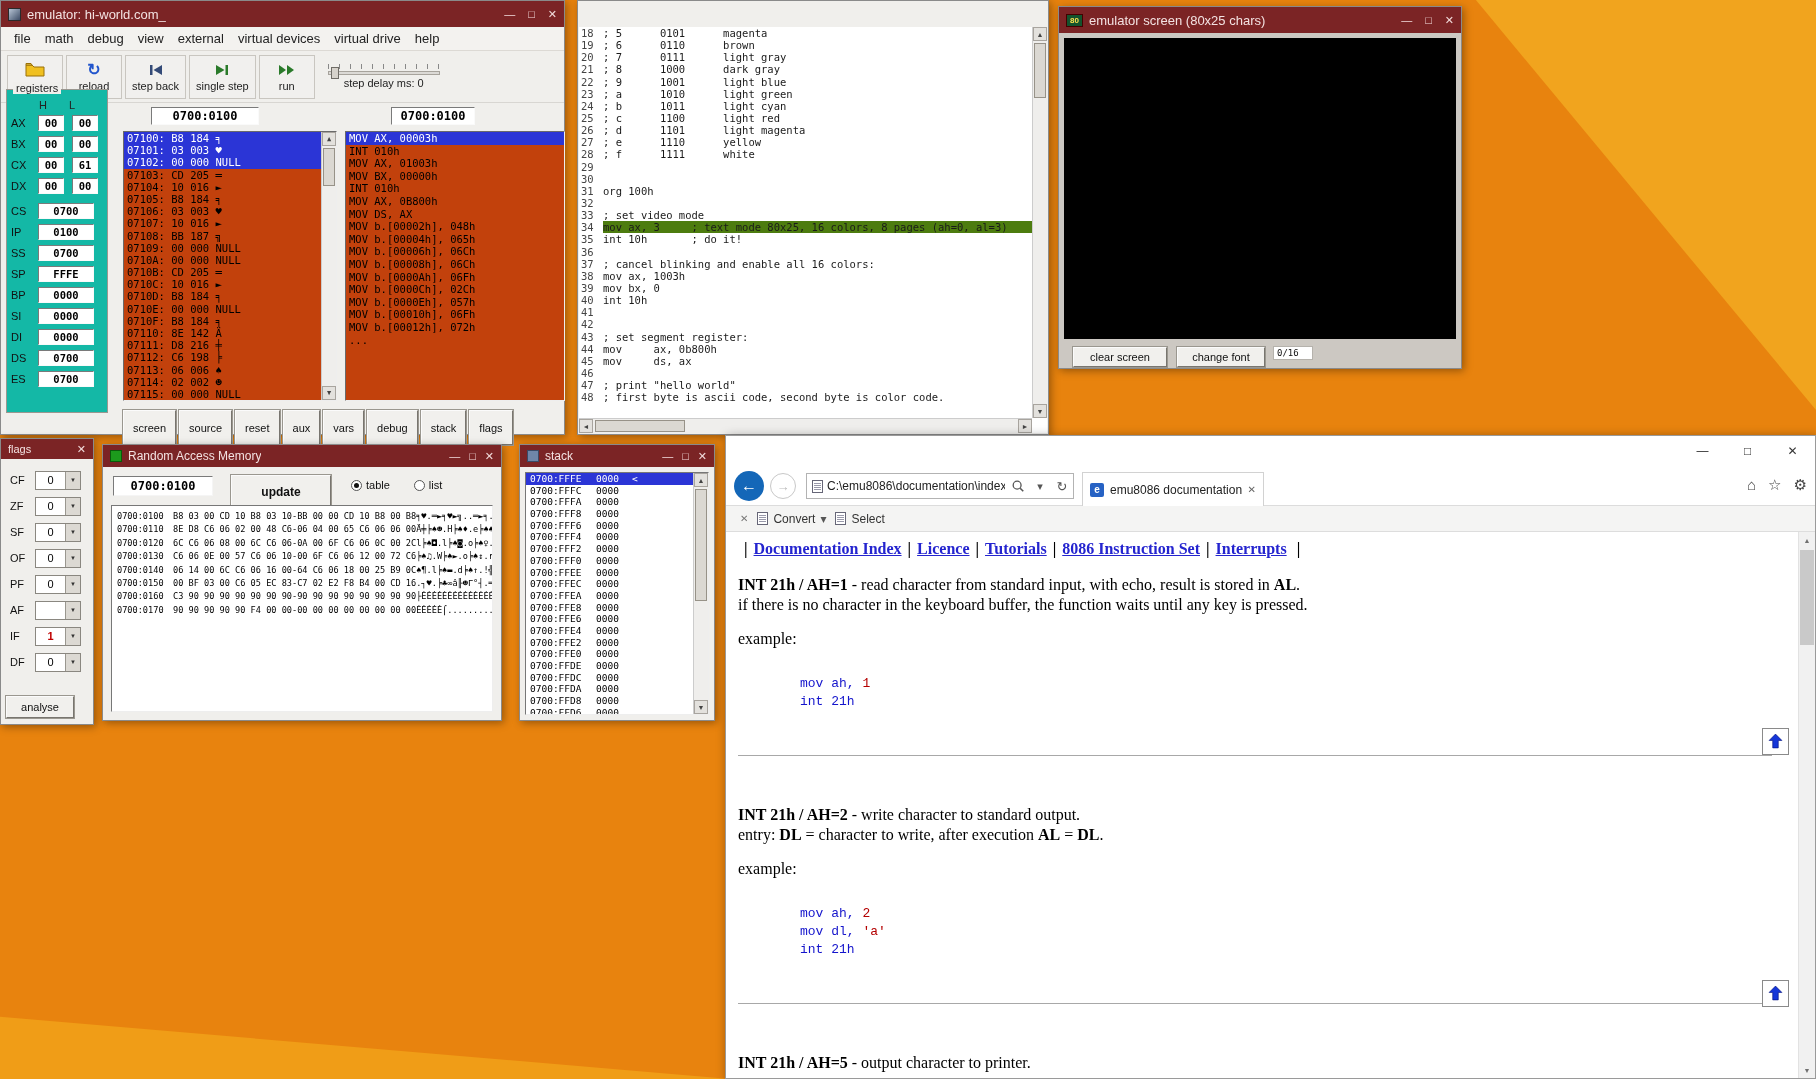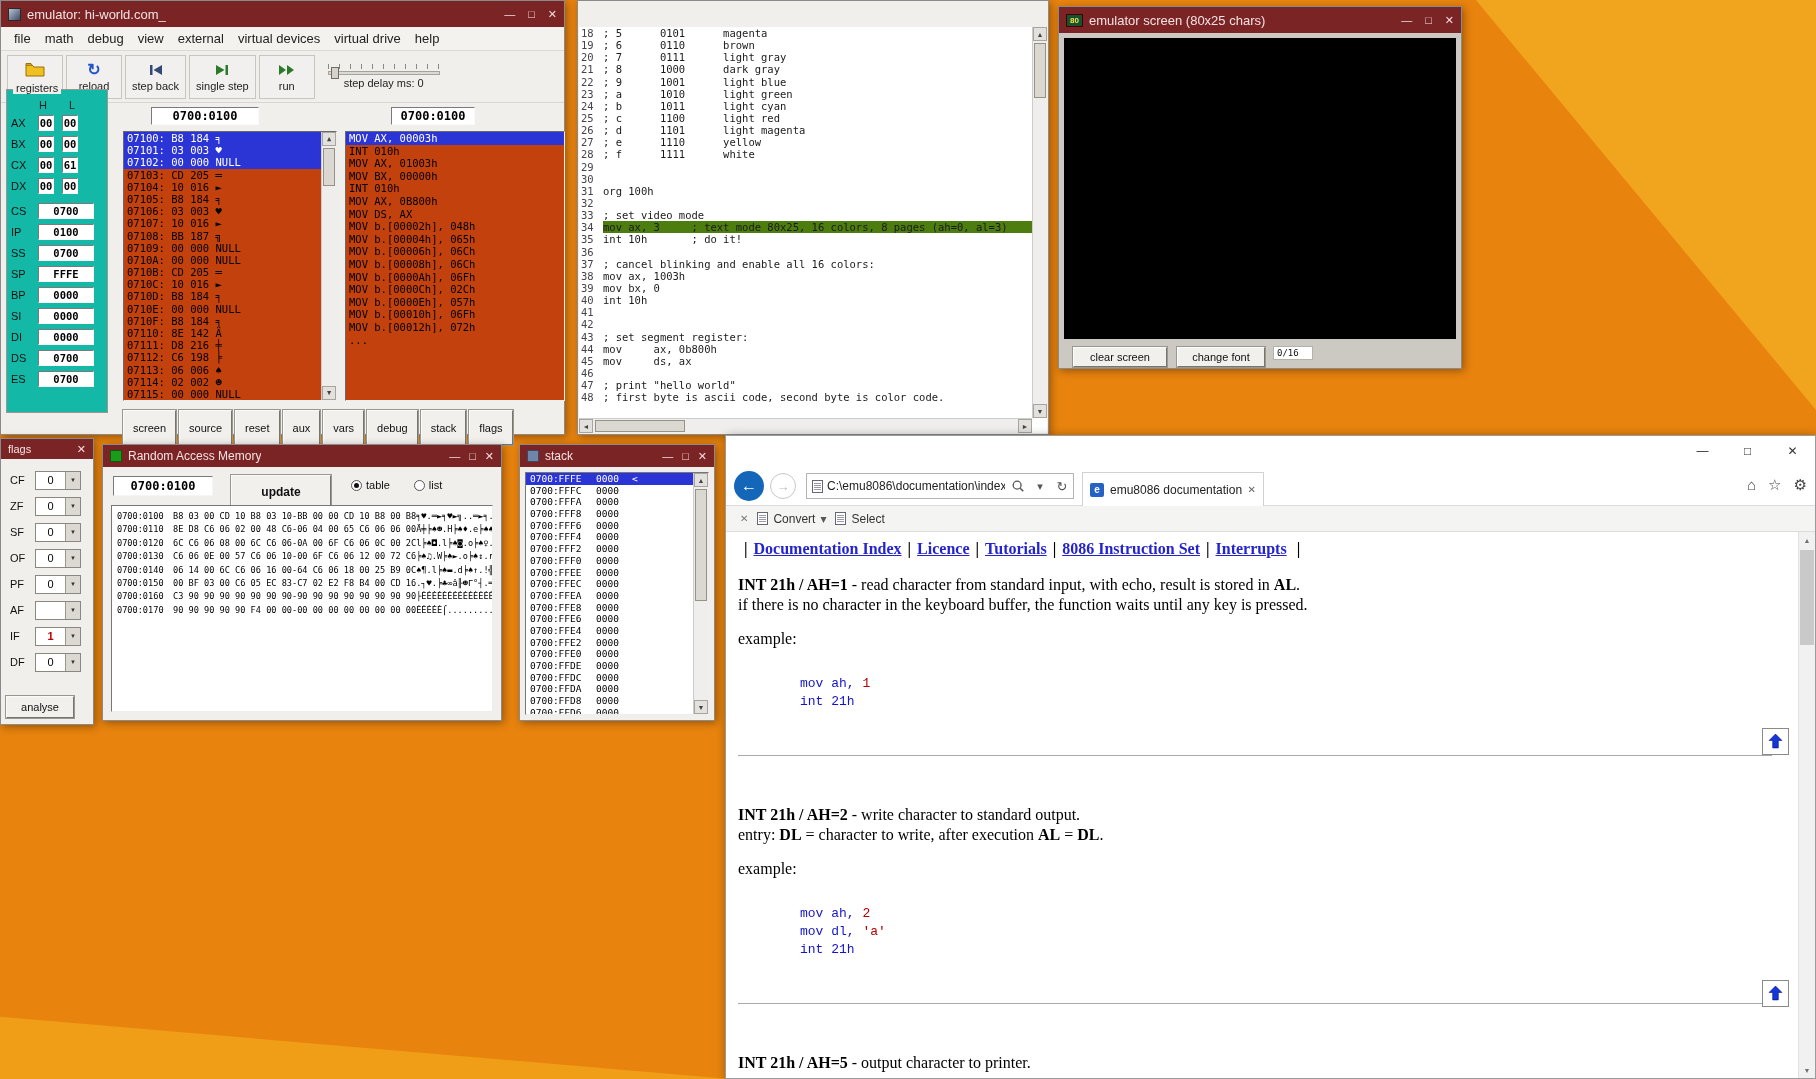--- a/index.html
+++ b/index.html
@@ -73,21 +73,21 @@
   .regpanel{position:absolute;left:5px;top:88px;width:102px;height:324px;
             border:1px solid #9a9790;background:#14b8a6;}
   .reg-legend{position:absolute;top:-8px;left:6px;background:#f0efec;font-size:11px;
               padding:0 3px;color:#222;}
   .reg-hl{display:flex;margin:9px 0 4px 32px;font-size:11px;color:#222;}
   .reg-hl span{width:10px;}
   .reg-hl span + span{margin-left:20px;}
   .reg-list{display:flex;flex-direction:column;gap:5px;padding-left:4px;}
   .reg-row{display:flex;align-items:center;gap:8px;}
   .reg-name{width:19px;font-size:11px;color:#111;}
-  .reg-box{width:16px;height:16px;background:#fff;border:1px solid;
+  .reg-box{width:26px;height:16px;background:#fff;border:1px solid;
            border-color:#7a7a7a #fafafa #fafafa #7a7a7a;
            font:700 10.5px "DejaVu Sans Mono",monospace;display:flex;align-items:center;
            justify-content:center;color:#000;}
   .reg-box.wide{width:56px;}
   .singles{margin-top:9px;}
 
   .addrbox{position:absolute;height:18px;background:#fff;border:1px solid;
            border-color:#7a7a7a #fafafa #fafafa #7a7a7a;
            font:700 12px "DejaVu Sans Mono",monospace;display:flex;align-items:center;
            justify-content:center;color:#000;}

